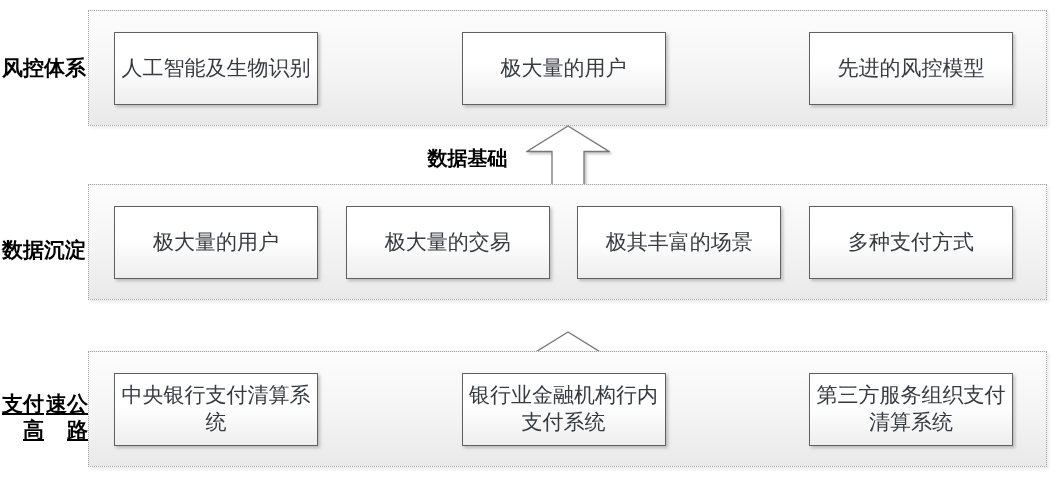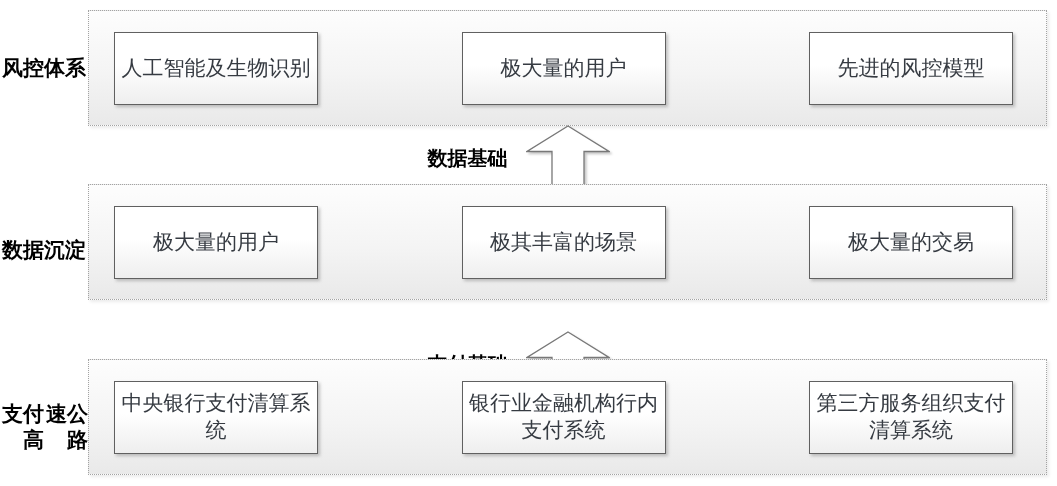--- a/index.html
+++ b/index.html
@@ -112,36 +112,37 @@
       </svg>
     </div>
   </div>
 
   <div class="side-label" style="top:192px; height:116px;">
     <div>数据</div>
     <div>沉淀</div>
   </div>
   <div class="band" style="top:184px;">
     <div class="box">极大量的用户</div>
+    <div class="box">极大量的交易</div>
     <div class="box">极其丰富的场景</div>
-    <div class="box">极大量的交易</div>
+    <div class="box">多种支付方式</div>
   </div>
 
   <div class="connector" style="top:299px;margin-top:32px;">
     <div class="connector-label">支付基础</div>
     <div class="arrow-wrap">
       <svg width="84" height="61" viewBox="0 0 84 61">
         <polygon points="42,1 83,26.5 58,26.5 58,60 26,60 26,26.5 1,26.5" fill="#ffffff" stroke="#787878" stroke-width="1.3" stroke-linejoin="miter"></polygon>
       </svg>
     </div>
   </div>
 
-  <div class="side-label" style="top:369px; height:116px;">
+  <div class="side-label" style="top:359px; height:116px;text-decoration:underline;">
     <div>支付高</div>
     <div>速公路</div>
   </div>
-  <div class="band" style="top:359px;">
+  <div class="band" style="top:351px;">
     <div class="box">中央银行支付清算系统</div>
     <div class="box">银行业金融机构行内支付系统</div>
     <div class="box">第三方服务组织支付清算系统</div>
   </div>
 
 </div>
 
 </body></html>

